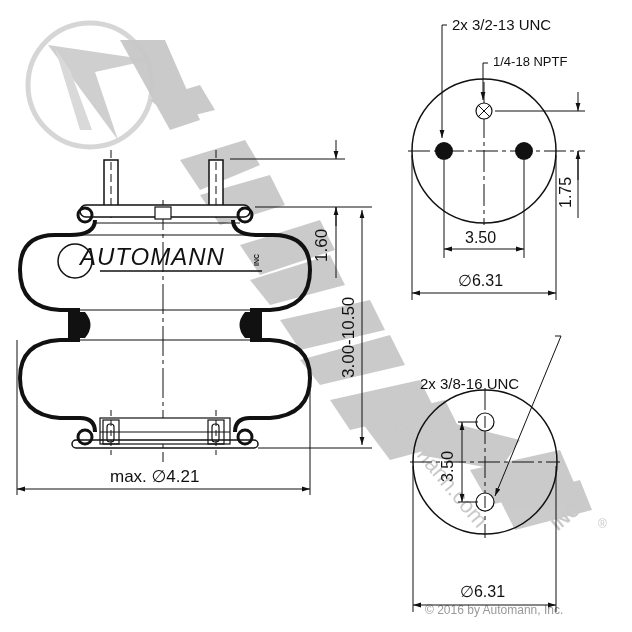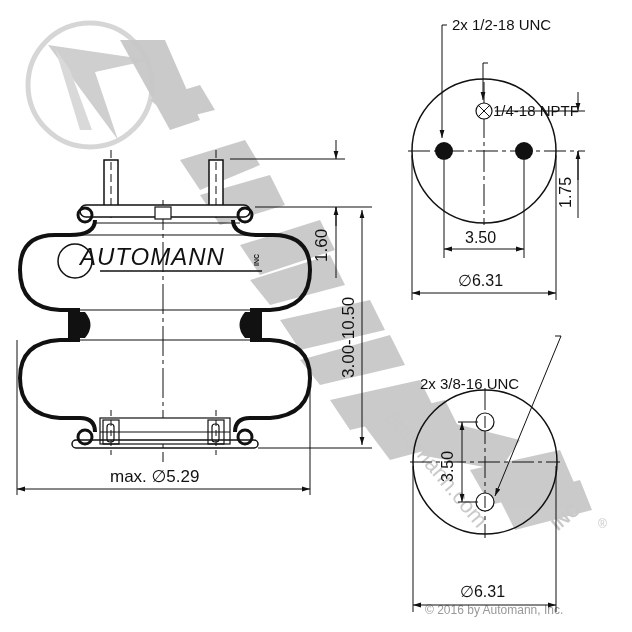--- a/index.html
+++ b/index.html
@@ -150,26 +150,26 @@
 
       <line x1="413" y1="466" x2="413" y2="612" stroke-width="1"></line>
       <line x1="556" y1="466" x2="556" y2="612" stroke-width="1"></line>
       <line x1="413" y1="605" x2="556" y2="605" stroke-width="1" marker-start="url(#arr)" marker-end="url(#arr)"></line>
     </g>
   </svg>
 
   <div class="lbl" style="left:80px;top:245px;font-size:24px;font-weight:normal;font-style:italic;letter-spacing:1px;">AUTOMANN</div>
   <div class="lbl vert" style="left:253px;top:266px;font-size:7px;font-weight:bold;">INC</div>
 
-  <div class="lbl" style="left:110px;top:468px;font-size:17px;">max. ∅5.29</div>
+  <div class="lbl" style="left:110px;top:468px;font-size:17px;">max. ∅4.21</div>
   <div class="lbl vert" style="left:340px;top:378px;font-size:17px;">3.00-10.50</div>
   <div class="lbl vert" style="left:313px;top:262px;font-size:17px;">1.60</div>
 
-  <div class="lbl" style="left:452px;top:17px;font-size:15px;">2x 1/2-18 UNC</div>
-  <div class="lbl" style="left:493px;top:55px;font-size:15px;margin-top:48px;">1/4-18 NPTF</div>
+  <div class="lbl" style="left:452px;top:17px;font-size:15px;">2x 3/2-13 UNC</div>
+  <div class="lbl" style="left:493px;top:55px;font-size:13px;">1/4-18 NPTF</div>
   <div class="lbl" style="left:465px;top:230px;font-size:16px;">3.50</div>
   <div class="lbl vert" style="left:558px;top:208px;font-size:16px;">1.75</div>
   <div class="lbl" style="left:458px;top:273px;font-size:16px;">∅6.31</div>
 
   <div class="lbl" style="left:420px;top:328px;font-size:15px;margin-top:48px;">2x 3/8-16 UNC</div>
   <div class="lbl vert" style="left:440px;top:482px;font-size:16px;">3.50</div>
   <div class="lbl" style="left:460px;top:584px;font-size:16px;">∅6.31</div>
 
 </div>
 

